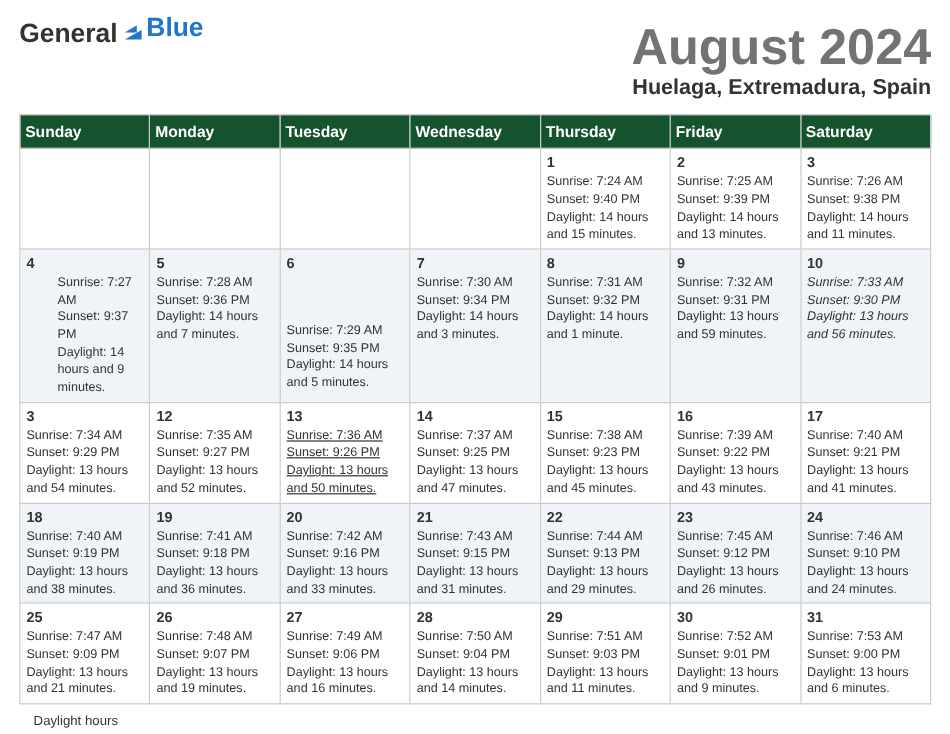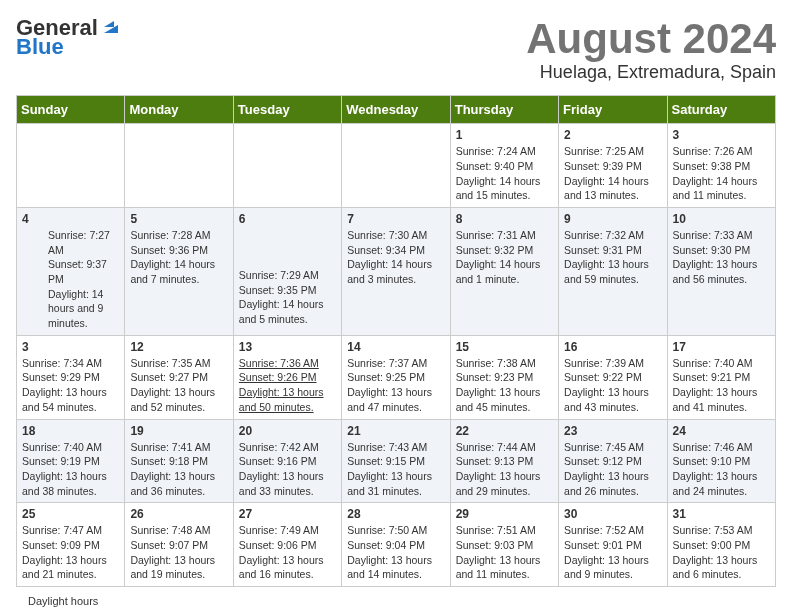--- a/index.html
+++ b/index.html
@@ -11,43 +11,43 @@
       padding: 16px;
     }
     .header-section {
       display: flex;
       justify-content: space-between;
       align-items: flex-start;
       margin-bottom: 12px;
     }
     .logo {
       display: flex;
-      flex-direction: column;
+      flex-direction: row;
       align-items: flex-start;
     }
     .title-block {
       text-align: right;
     }
     .title-block h1 {
       font-size: 42px;
       font-weight: bold;
       color: #737373;
       line-height: 1.1;
     }
     .title-block h2 {
       font-size: 18px;
-      font-weight: normal;
+      font-weight: bold;
       color: #333;
     }
     table {
       width: 100%;
       border-collapse: collapse;
     }
     thead tr th {
-      background-color: #4d7c0f;
+      background-color: #14532d;
       color: #fff;
       font-size: 13px;
       font-weight: bold;
       padding: 6px 4px;
       text-align: left;
       border: 1px solid #ccc;
     }
     tbody tr td {
       border: 1px solid #ccc;
       vertical-align: top;
@@ -171,21 +171,21 @@
 Daylight: 14 hours and 1 minute.</div>
         </td>
         <td>
           <span class="day-num">9</span>
           <div class="day-info" style="white-space: pre-line;">Sunrise: 7:32 AM
 Sunset: 9:31 PM
 Daylight: 13 hours and 59 minutes.</div>
         </td>
         <td>
           <span class="day-num">10</span>
-          <div class="day-info" style="white-space: pre-line;">Sunrise: 7:33 AM
+          <div class="day-info" style="white-space: pre-line; font-style: italic;">Sunrise: 7:33 AM
 Sunset: 9:30 PM
 Daylight: 13 hours and 56 minutes.</div>
         </td>
       </tr>
       <tr>
         <td>
           <span class="day-num">3</span>
           <div class="day-info" style="white-space: pre-line;">Sunrise: 7:34 AM
 Sunset: 9:29 PM
 Daylight: 13 hours and 54 minutes.</div>

